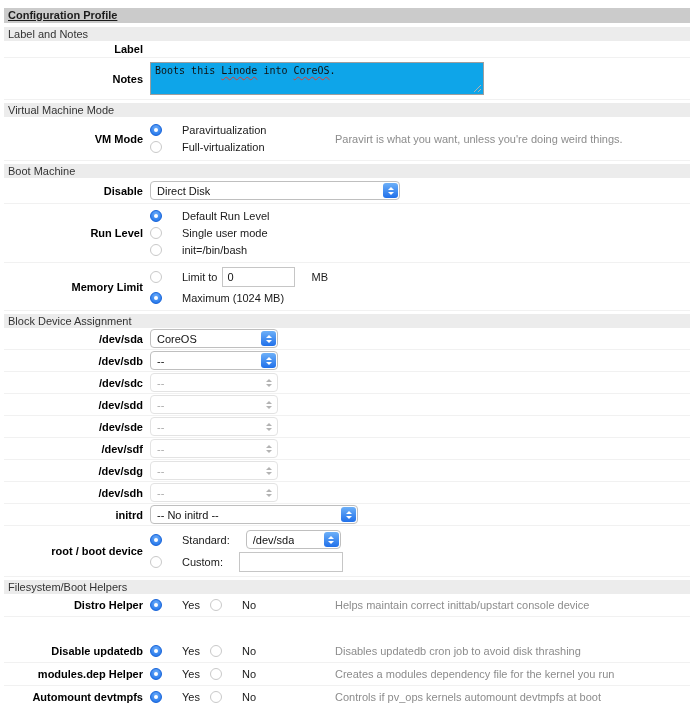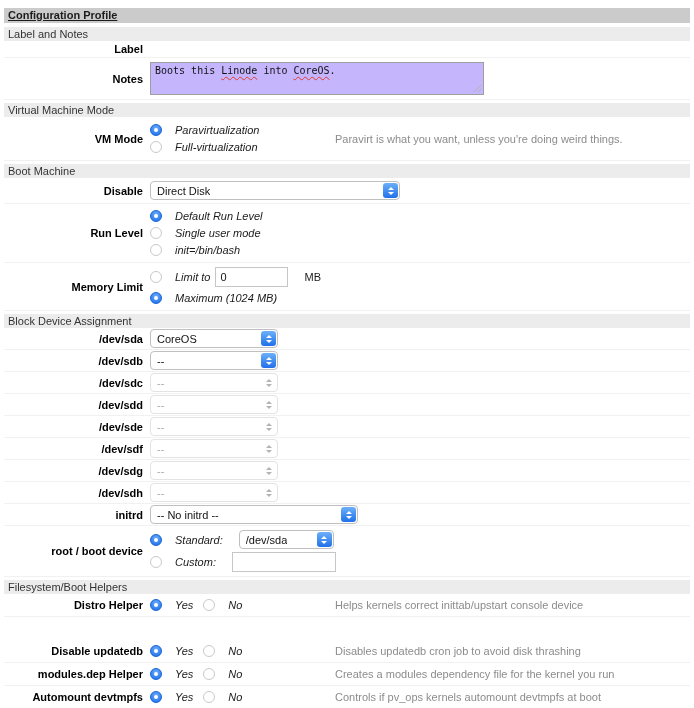--- a/index.html
+++ b/index.html
@@ -19,41 +19,41 @@
   .row-label { width: 146px; padding-right: 7px; text-align: right; font-weight: bold; flex-shrink: 0; color: #000; }
   .row-control { width: 185px; flex-shrink: 0; }
   .row-control.auto { width: auto; }
   .row-help { color: #8c8c8c; line-height: 14px; }
 
   .ti { height: 21px; border: 1px solid #c6c6c6; background: #fff; font-family: "Liberation Sans", sans-serif; font-size: 11px; padding: 0 4px; color: #111; }
   .ti.w290 { width: 290px; }
   .ti.w73  { width: 73px; }
   .ti.w104 { width: 104px; height: 20px; }
 
-  .notes-box { width: 334px; height: 33px; border: 1px solid #9e9e9e; background: #c4b5fd; position: relative; padding: 2px 4px; font-family: "DejaVu Sans Mono", monospace; font-size: 10px; color: #111; overflow: hidden; }
+  .notes-box { width: 334px; height: 33px; border: 1px solid #9e9e9e; background: #0ea5e9; position: relative; padding: 2px 4px; font-family: "DejaVu Sans Mono", monospace; font-size: 10px; color: #111; overflow: hidden; }
   .missp { text-decoration: underline; text-decoration-style: wavy; text-decoration-color: #e23b2e; text-decoration-skip-ink: none; text-underline-offset: 2px; }
   .grip { position: absolute; right: 1px; bottom: 1px; }
 
   .sel { display: inline-flex; align-items: center; justify-content: space-between; height: 19px; border: 1px solid #bfbfbf; border-radius: 4px; background: #fff; padding-left: 6px; vertical-align: middle; }
   .sel .sel-text { white-space: nowrap; overflow: hidden; color: #111; }
   .sel-btn { width: 15px; height: 15px; border-radius: 3px; background: linear-gradient(#6db0f8, #2070ea); margin-right: 1px; margin-left: 6px; display: flex; flex-direction: column; align-items: center; justify-content: center; flex-shrink: 0; }
   .sel-btn i { display: block; width: 0; height: 0; border-left: 3px solid transparent; border-right: 3px solid transparent; }
   .sel-btn .up { border-bottom: 3px solid #fff; margin-bottom: 2px; }
   .sel-btn .dn { border-top: 3px solid #fff; }
   .sel.dis { border-color: #e3e3e3; }
   .sel.dis .sel-text { color: #ababab; }
   .sel.dis .sel-btn { background: none; }
   .sel.dis .sel-btn .up { border-bottom-color: #b3b3b3; }
   .sel.dis .sel-btn .dn { border-top-color: #b3b3b3; }
   .w250 { width: 250px; } .w175 { width: 208px; } .w128 { width: 128px; } .w95 { width: 95px; }
 
   .radio { width: 12px; height: 12px; border-radius: 50%; border: 1px solid #c9c9c9; background: #fff; display: inline-block; flex-shrink: 0; position: relative; }
   .radio.on { border: 1px solid #1663d9; background: radial-gradient(circle at 50% 30%, #69aaf9, #1a6fe8); }
   .radio.on::after { content: ""; position: absolute; left: 3px; top: 3px; width: 4px; height: 4px; border-radius: 50%; background: #fff; }
-  .opt { display: flex; align-items: center; gap: 13px; line-height: 16px; font-style: italic; }
+  .opt { display: flex; align-items: center; gap: 20px; line-height: 16px; }
   .opt-stack { display: flex; flex-direction: column; gap: 1px; }
   .opt-inline { display: flex; align-items: center; gap: 5px; }
   .opt-inline .gap { width: 6px; }
 
   .dev-row { padding: 1px 0; }
 </style>
 </head>
 <body>
 
 <div class="bar main">Configuration Profile</div>
@@ -304,21 +304,21 @@
       <label class="opt">
         <span class="radio on"></span>
         <span>Yes</span>
       </label>
       <label class="opt">
         <span class="radio"></span>
         <span>No</span>
       </label>
     </div>
   </div>
-  <div class="row-help">Helps kernels correct inittab/upstart console device</div>
+  <div class="row-help">Helps maintain correct inittab/upstart console device</div>
 </div>
 
 <div class="row" style="padding:3px 0;margin-top:23px;">
   <div class="row-label">Disable updatedb</div>
   <div class="row-control">
     <div class="opt-inline" style="gap:10px;">
       <label class="opt">
         <span class="radio on"></span>
         <span>Yes</span>
       </label>

